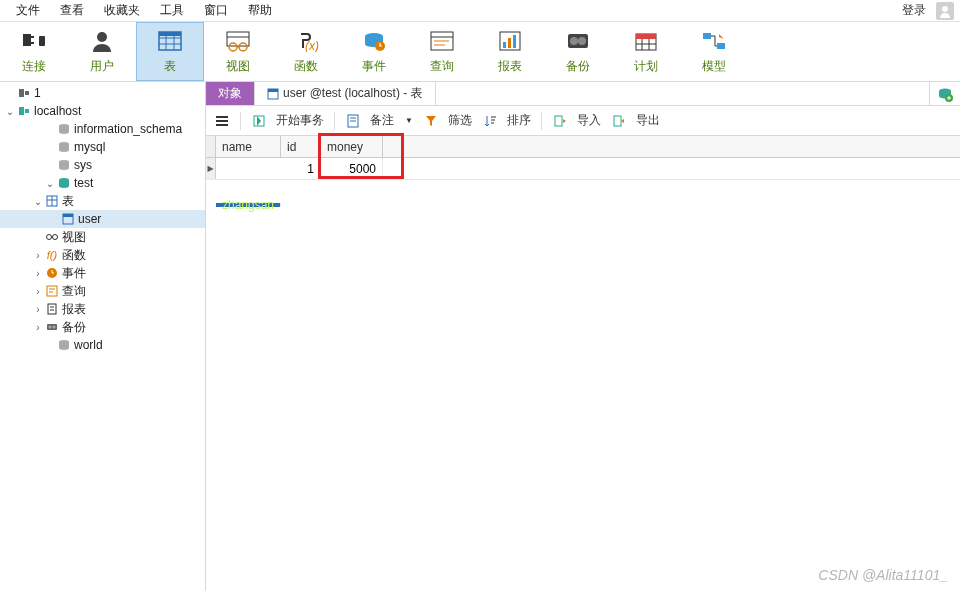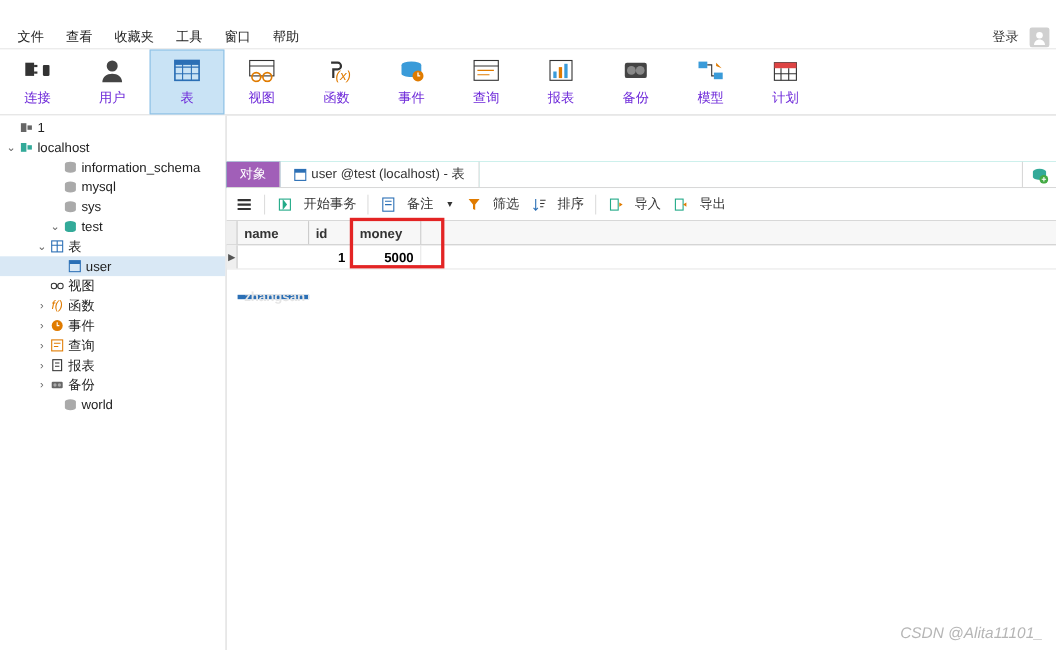--- a/index.html
+++ b/index.html
@@ -1,54 +1,54 @@
 <!DOCTYPE html>
 <html><head>
 <meta charset="utf-8">
 <style>
 * { margin:0; padding:0; box-sizing:border-box; font-family:"Microsoft YaHei","Segoe UI",Arial,sans-serif; font-size:12px; }
 body { width:960px; height:591px; background:#fff; overflow:hidden; position:relative; }
-.menubar { height:22px; background:#fff; display:flex; align-items:center; padding:0 6px; border-bottom:1px solid #e0e0e0;margin-top:23px; }
+.menubar { height:22px; background:#fff; display:flex; align-items:center; padding:0 6px; border-bottom:1px solid #e0e0e0; }
 .menubar .menu-item { padding:2px 10px; cursor:default; color:#222; }
 .menubar .spacer { flex:1; }
 .menubar .login { padding:2px 6px; color:#333; }
 .menubar .avatar { width:18px; height:18px; background:#d0d0d0; border-radius:2px; margin-left:4px; display:flex; align-items:center; justify-content:center; }
 .toolbar { height:60px; background:#fff; display:flex; border-bottom:1px solid #d8d8d8; }
 .tool-btn { width:68px; display:flex; flex-direction:column; align-items:center; justify-content:center; gap:4px; cursor:pointer; }
 .tool-btn .ic { width:32px; height:26px; display:flex; align-items:center; justify-content:center; }
-.tool-btn .lbl { font-size:12px; color:#6d28d9; }
+.tool-btn .lbl { font-size:12px; color:#4d7c0f; }
 .tool-btn.active { background:#c9e3f5; border:1px solid #8ec1e6; }
 .main { display:flex; height:509px; }
 .sidebar { width:206px; border-right:1px solid #d8d8d8; overflow:auto; background:#fff; padding-top:2px; }
 .tree-row { display:flex; align-items:center; height:18px; padding-left:4px; white-space:nowrap; cursor:default; }
 .tree-row .tw { width:12px; text-align:center; color:#666; font-size:10px; }
 .tree-row .ic-sm { width:16px; height:14px; display:flex; align-items:center; justify-content:center; margin-right:2px; }
 .tree-row .txt { color:#222; }
 .tree-row.selected { background:#d9e8f5; }
 .indent1 { padding-left:16px;margin-left:28px; } .indent2 { padding-left:32px; } .indent3 { padding-left:48px;align-items:center; }
 .content { flex:1; display:flex; flex-direction:column; }
-.tabstrip { height:24px; background:#14b8a6; display:flex; align-items:stretch; border-bottom:1px solid #d8d8d8;margin-top:42px; }
+.tabstrip { height:24px; background:#d946ef; display:flex; align-items:stretch; border-bottom:1px solid #d8d8d8; }
 .tab { display:flex; align-items:center; padding:0 12px; gap:4px; border-right:1px solid #d8d8d8; cursor:pointer; }
 .tab.objects { background:#a15fb8; color:#fff; }
 .tab.data { background:#fff; color:#333; }
 .tab-spacer { flex:1; background:#fff; border-right:1px solid #d8d8d8; }
 .tab-end { width:30px; background:#fff; display:flex; align-items:center; justify-content:center; }
 .subtoolbar { height:30px; display:flex; align-items:center; gap:10px; padding:0 8px; border-bottom:1px solid #d8d8d8; background:#fff; }
 .sub-btn { display:flex; align-items:center; gap:9px; cursor:pointer; color:#333; }
 .sub-btn .mini-ic { width:16px; height:16px; display:flex; align-items:center; justify-content:center; }
 .sep { width:1px; height:18px; background:#ddd; }
-.grid { position:relative;font-weight:bold; }
+.grid { position:relative; }
 .grid-header { height:22px; display:flex; background:#f7f7f7; border-bottom:1px solid #ccc; }
 .gh-gutter { width:10px; border-right:1px solid #ccc; background:#efefef; }
 .gh-cell { border-right:1px solid #ccc; padding:2px 6px; color:#333; display:flex; align-items:center; }
 .grid-row { height:22px; display:flex; border-bottom:1px solid #e8e8e8; }
 .gr-gutter { width:10px; background:#efefef; border-right:1px solid #ccc; display:flex; align-items:center; justify-content:center; }
 .gr-gutter::before { content:"▶"; font-size:8px; color:#555; }
 .gr-cell { border-right:1px solid #e8e8e8; padding:2px 6px; display:flex; align-items:center; }
-.gr-cell.selected { background:#2b6fb5; color:#e5e5e5;margin-top:45px; }
+.gr-cell.selected { background:#2b6fb5; color:#bef264;margin-top:45px; }
 .gr-cell.right { justify-content:flex-end; }
 .col-name { width:65px; } .col-id { width:40px; } .col-money { width:62px; }
 .highlight-box { position:absolute; border:3px solid #e32424; pointer-events:none; }
 .watermark { position:absolute; right:12px; bottom:8px; color:rgba(120,120,120,0.55); font-size:14px; font-style:italic; }
 svg { display:block; }
 </style>
 </head>
 <body>
 
 <div class="menubar">
@@ -162,39 +162,39 @@
           <rect x="3" y="4" width="20" height="14" rx="2" fill="#444"></rect>
           <circle cx="9" cy="11" r="4" fill="#888"></circle>
           <circle cx="17" cy="11" r="4" fill="#888"></circle>
         </svg>
       </div>
     <div class="lbl">备份</div>
   </div>
   <div class="tool-btn">
     <div class="ic">
         <svg width="26" height="22">
-          <rect x="2" y="3" width="8" height="6" fill="#3a9bd9"></rect>
-          <rect x="16" y="13" width="8" height="6" fill="#3a9bd9"></rect>
-          <path d="M10 6h4v10h2" fill="none" stroke="#333"></path>
-          <path d="M18 4l5 5-5-2z" fill="#e07b00"></path>
-        </svg>
-      </div>
-    <div class="lbl">模型</div>
-  </div>
-  <div class="tool-btn">
-    <div class="ic">
-        <svg width="26" height="22">
           <rect x="3" y="4" width="20" height="16" fill="none" stroke="#333"></rect>
           <rect x="3" y="4" width="20" height="5" fill="#d44"></rect>
           <line x1="9" y1="9" x2="9" y2="20" stroke="#333"></line>
           <line x1="16" y1="9" x2="16" y2="20" stroke="#333"></line>
           <line x1="3" y1="14" x2="23" y2="14" stroke="#333"></line>
         </svg>
       </div>
     <div class="lbl">计划</div>
+  </div>
+  <div class="tool-btn">
+    <div class="ic">
+        <svg width="26" height="22">
+          <rect x="2" y="3" width="8" height="6" fill="#3a9bd9"></rect>
+          <rect x="16" y="13" width="8" height="6" fill="#3a9bd9"></rect>
+          <path d="M10 6h4v10h2" fill="none" stroke="#333"></path>
+          <path d="M18 4l5 5-5-2z" fill="#e07b00"></path>
+        </svg>
+      </div>
+    <div class="lbl">模型</div>
   </div>
 </div>
 
 <div class="main">
 
   <div class="sidebar">
     <div class="tree-row">
         <span class="tw"></span>
         <span class="ic-sm">
           <svg width="12" height="12">

